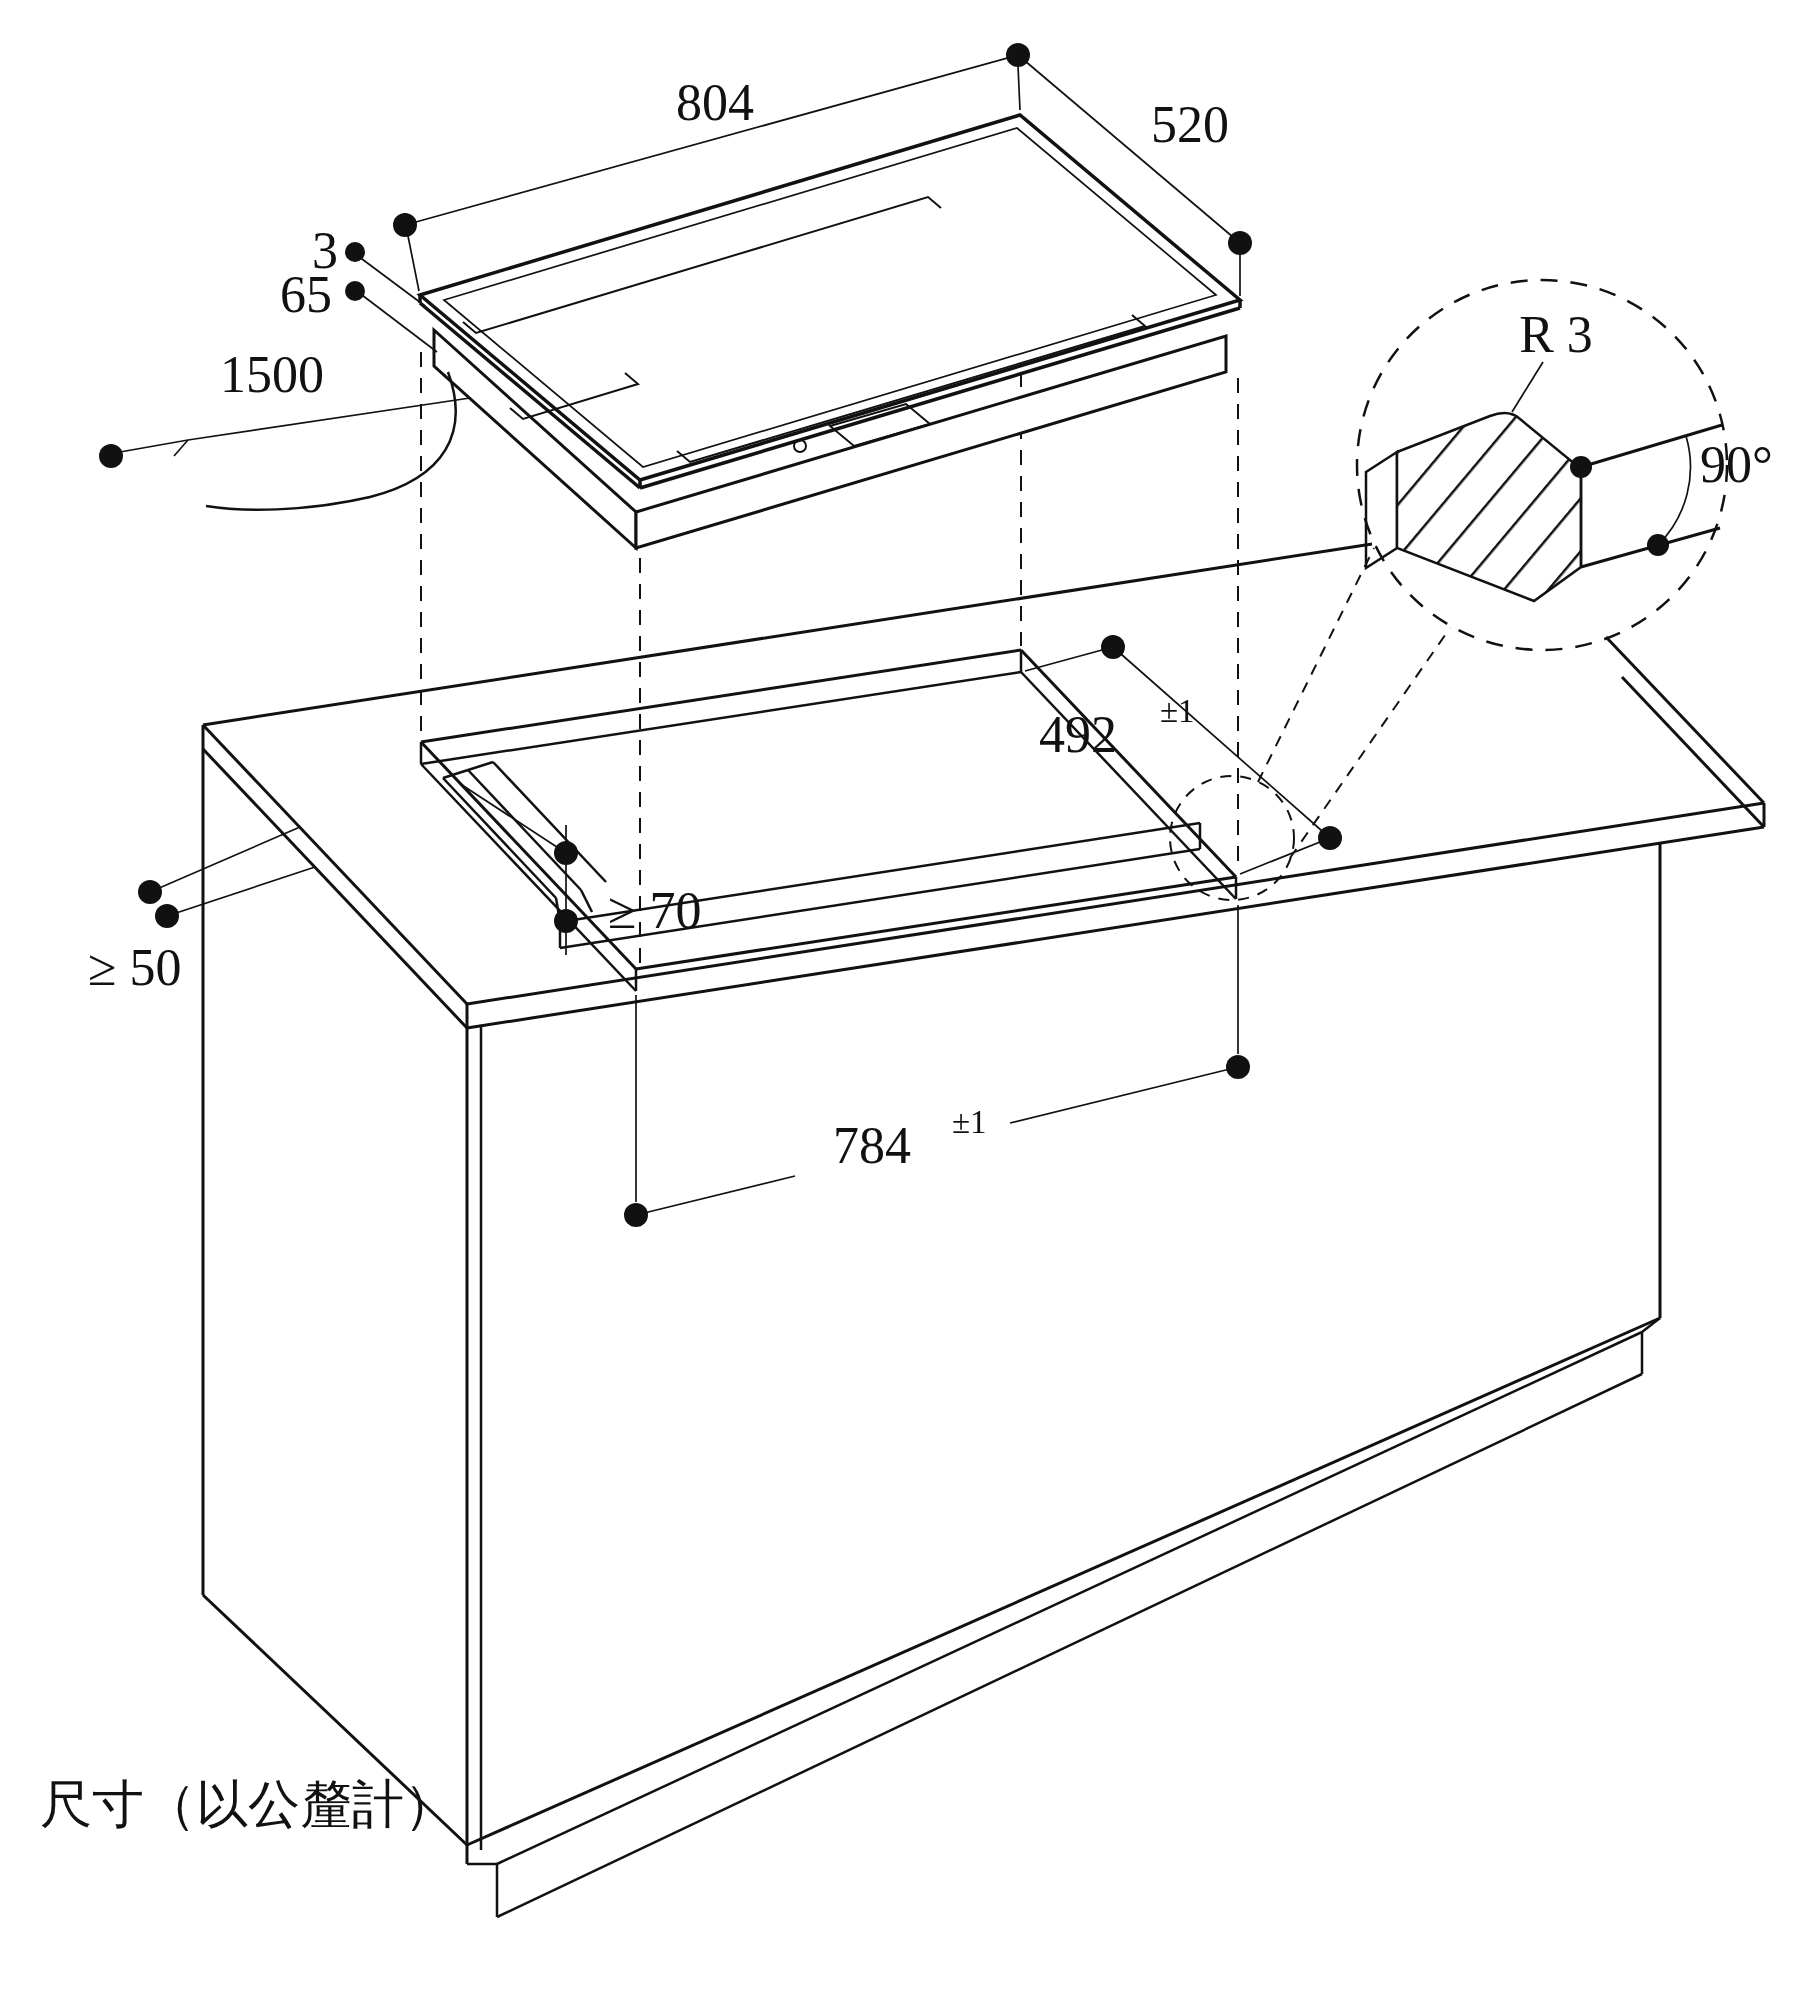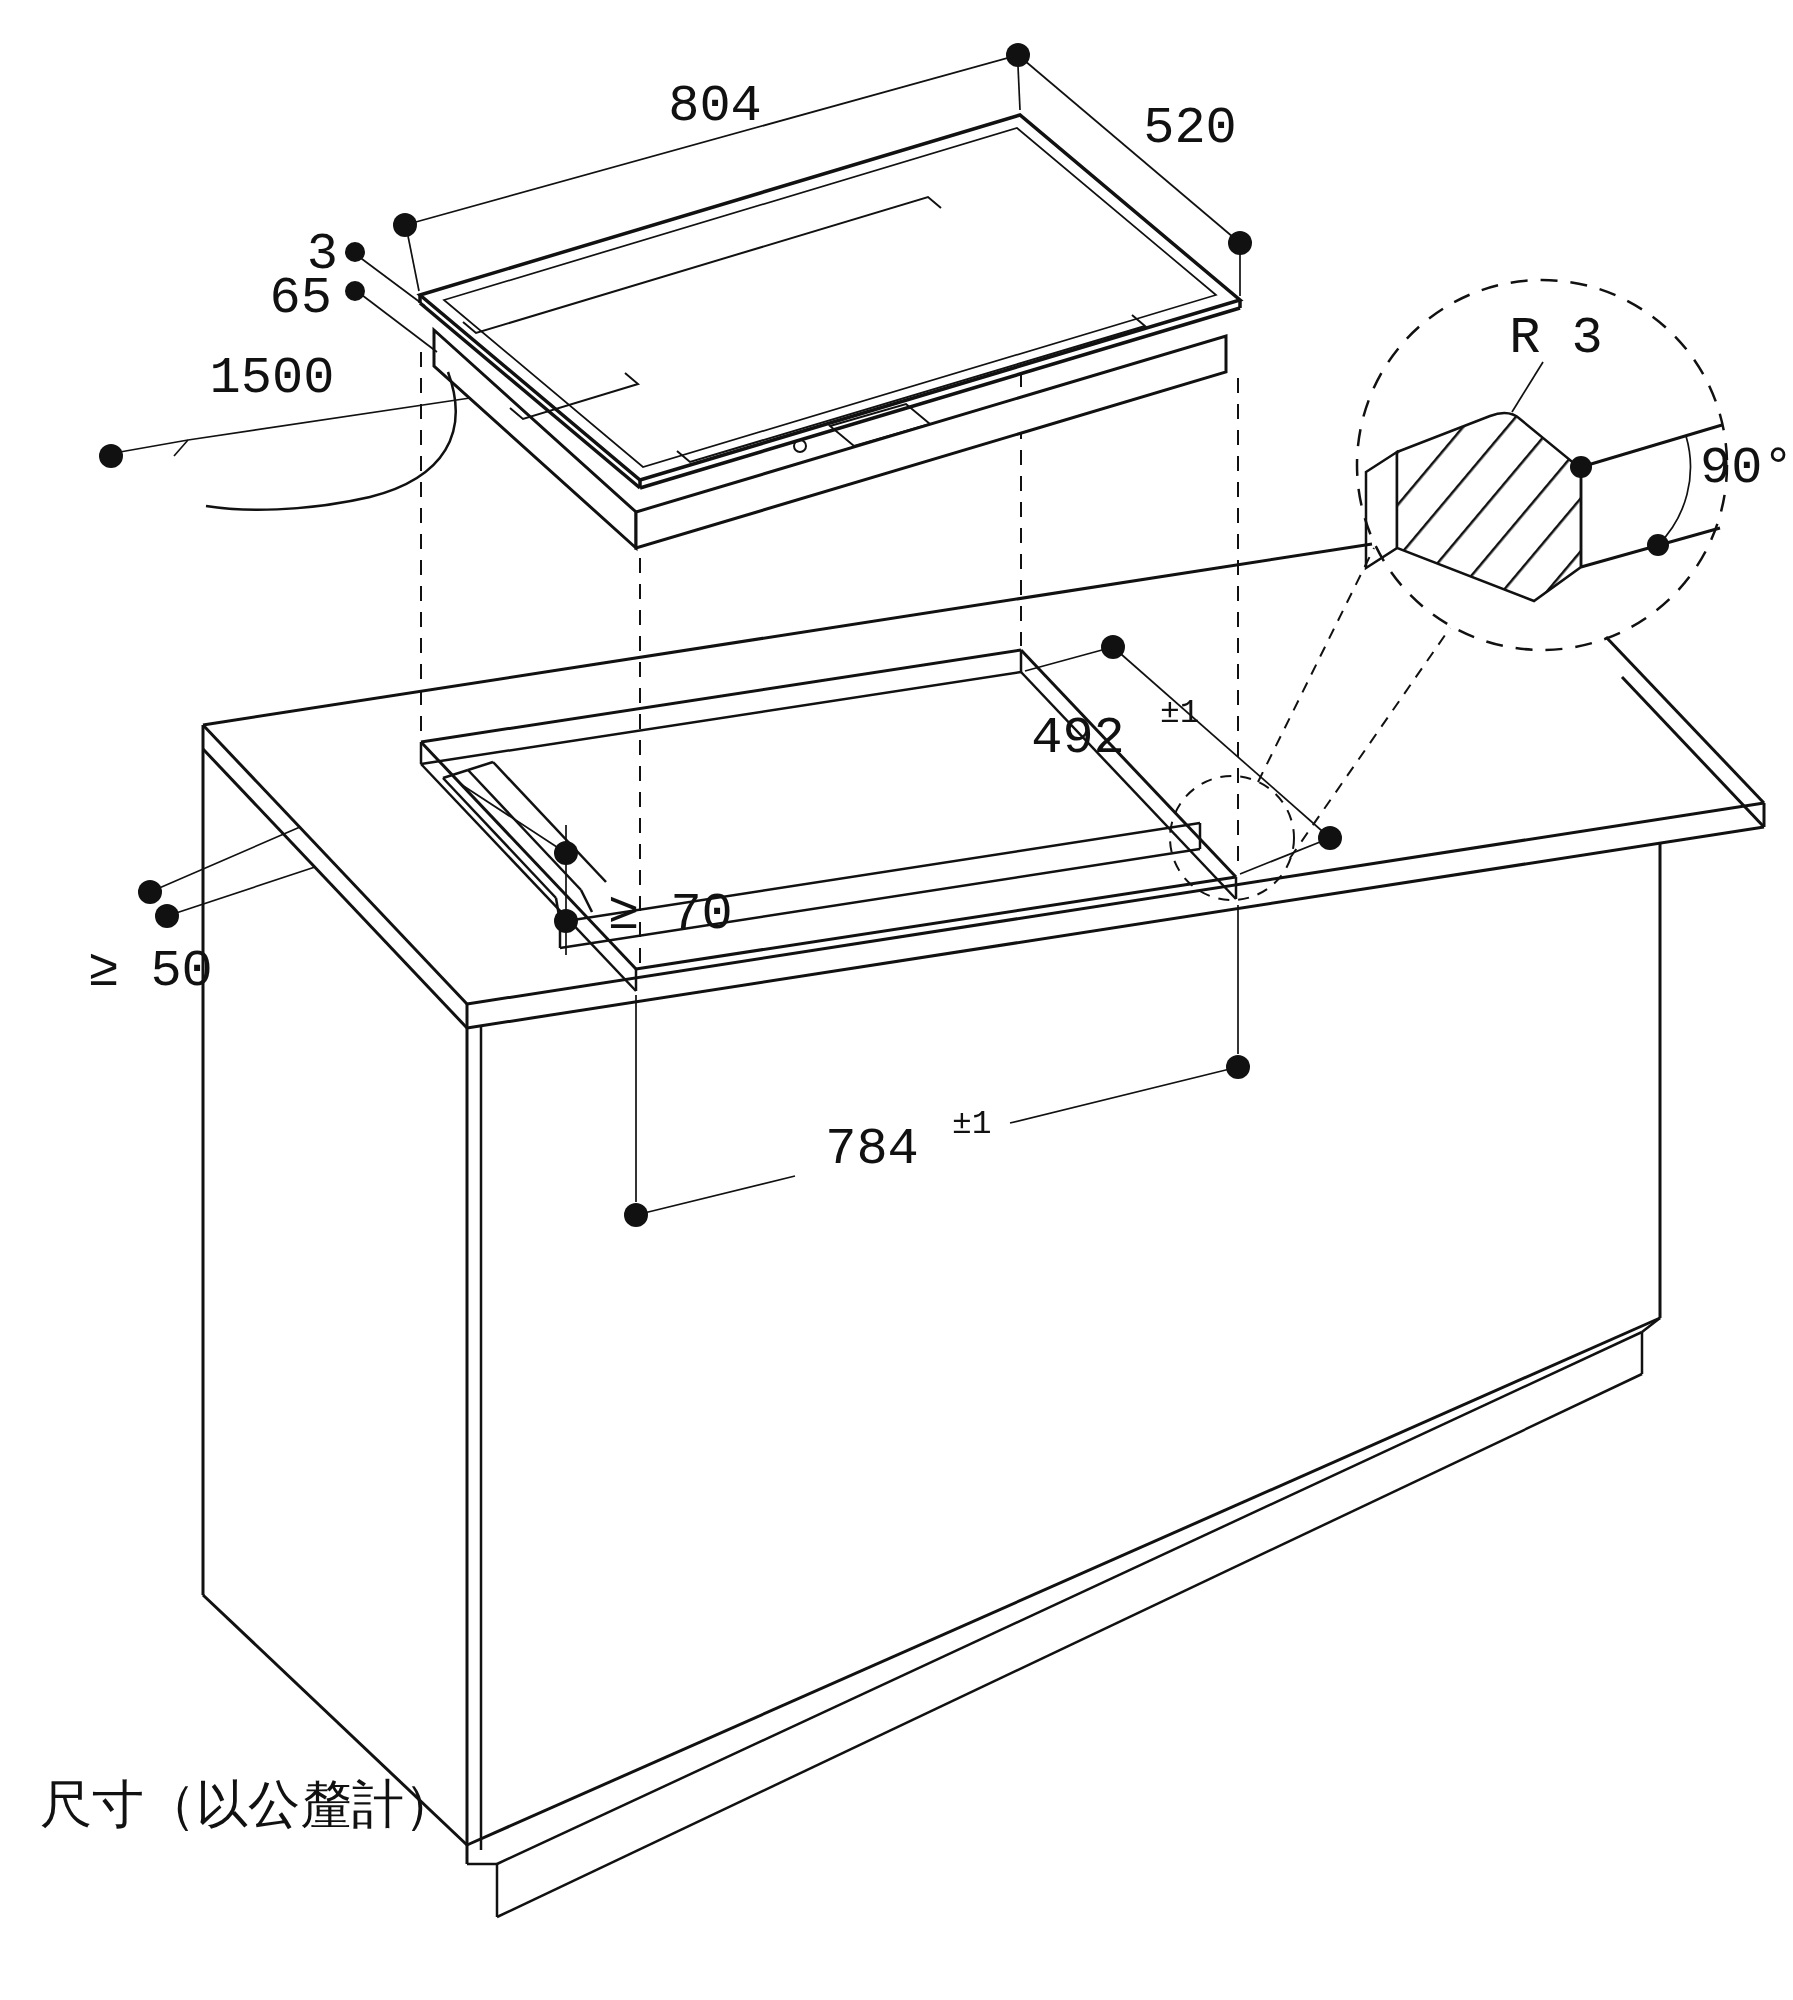--- a/index.html
+++ b/index.html
@@ -1,17 +1,17 @@
 <!DOCTYPE html>
 <html><head>
 <meta charset="utf-8">
 <style>
   html,body{margin:0;padding:0;background:#ffffff;}
   .page{width:1793px;height:2000px;position:relative;background:#fff;
-        font-family:Liberation Mono, monospace;}
+        font-family:Liberation Serif, serif;}
   svg{position:absolute;top:0;left:0;}
   text{fill:#111;}
   .dim{font-size:52px;}
   .dim-sup{font-size:33px;}
   .caption{font-size:52px;}
   .ln{stroke:#111;fill:none;}
   .w35{stroke-width:3.5;}
   .w30{stroke-width:3;}
   .w25{stroke-width:2.5;}
   .w20{stroke-width:2;}

